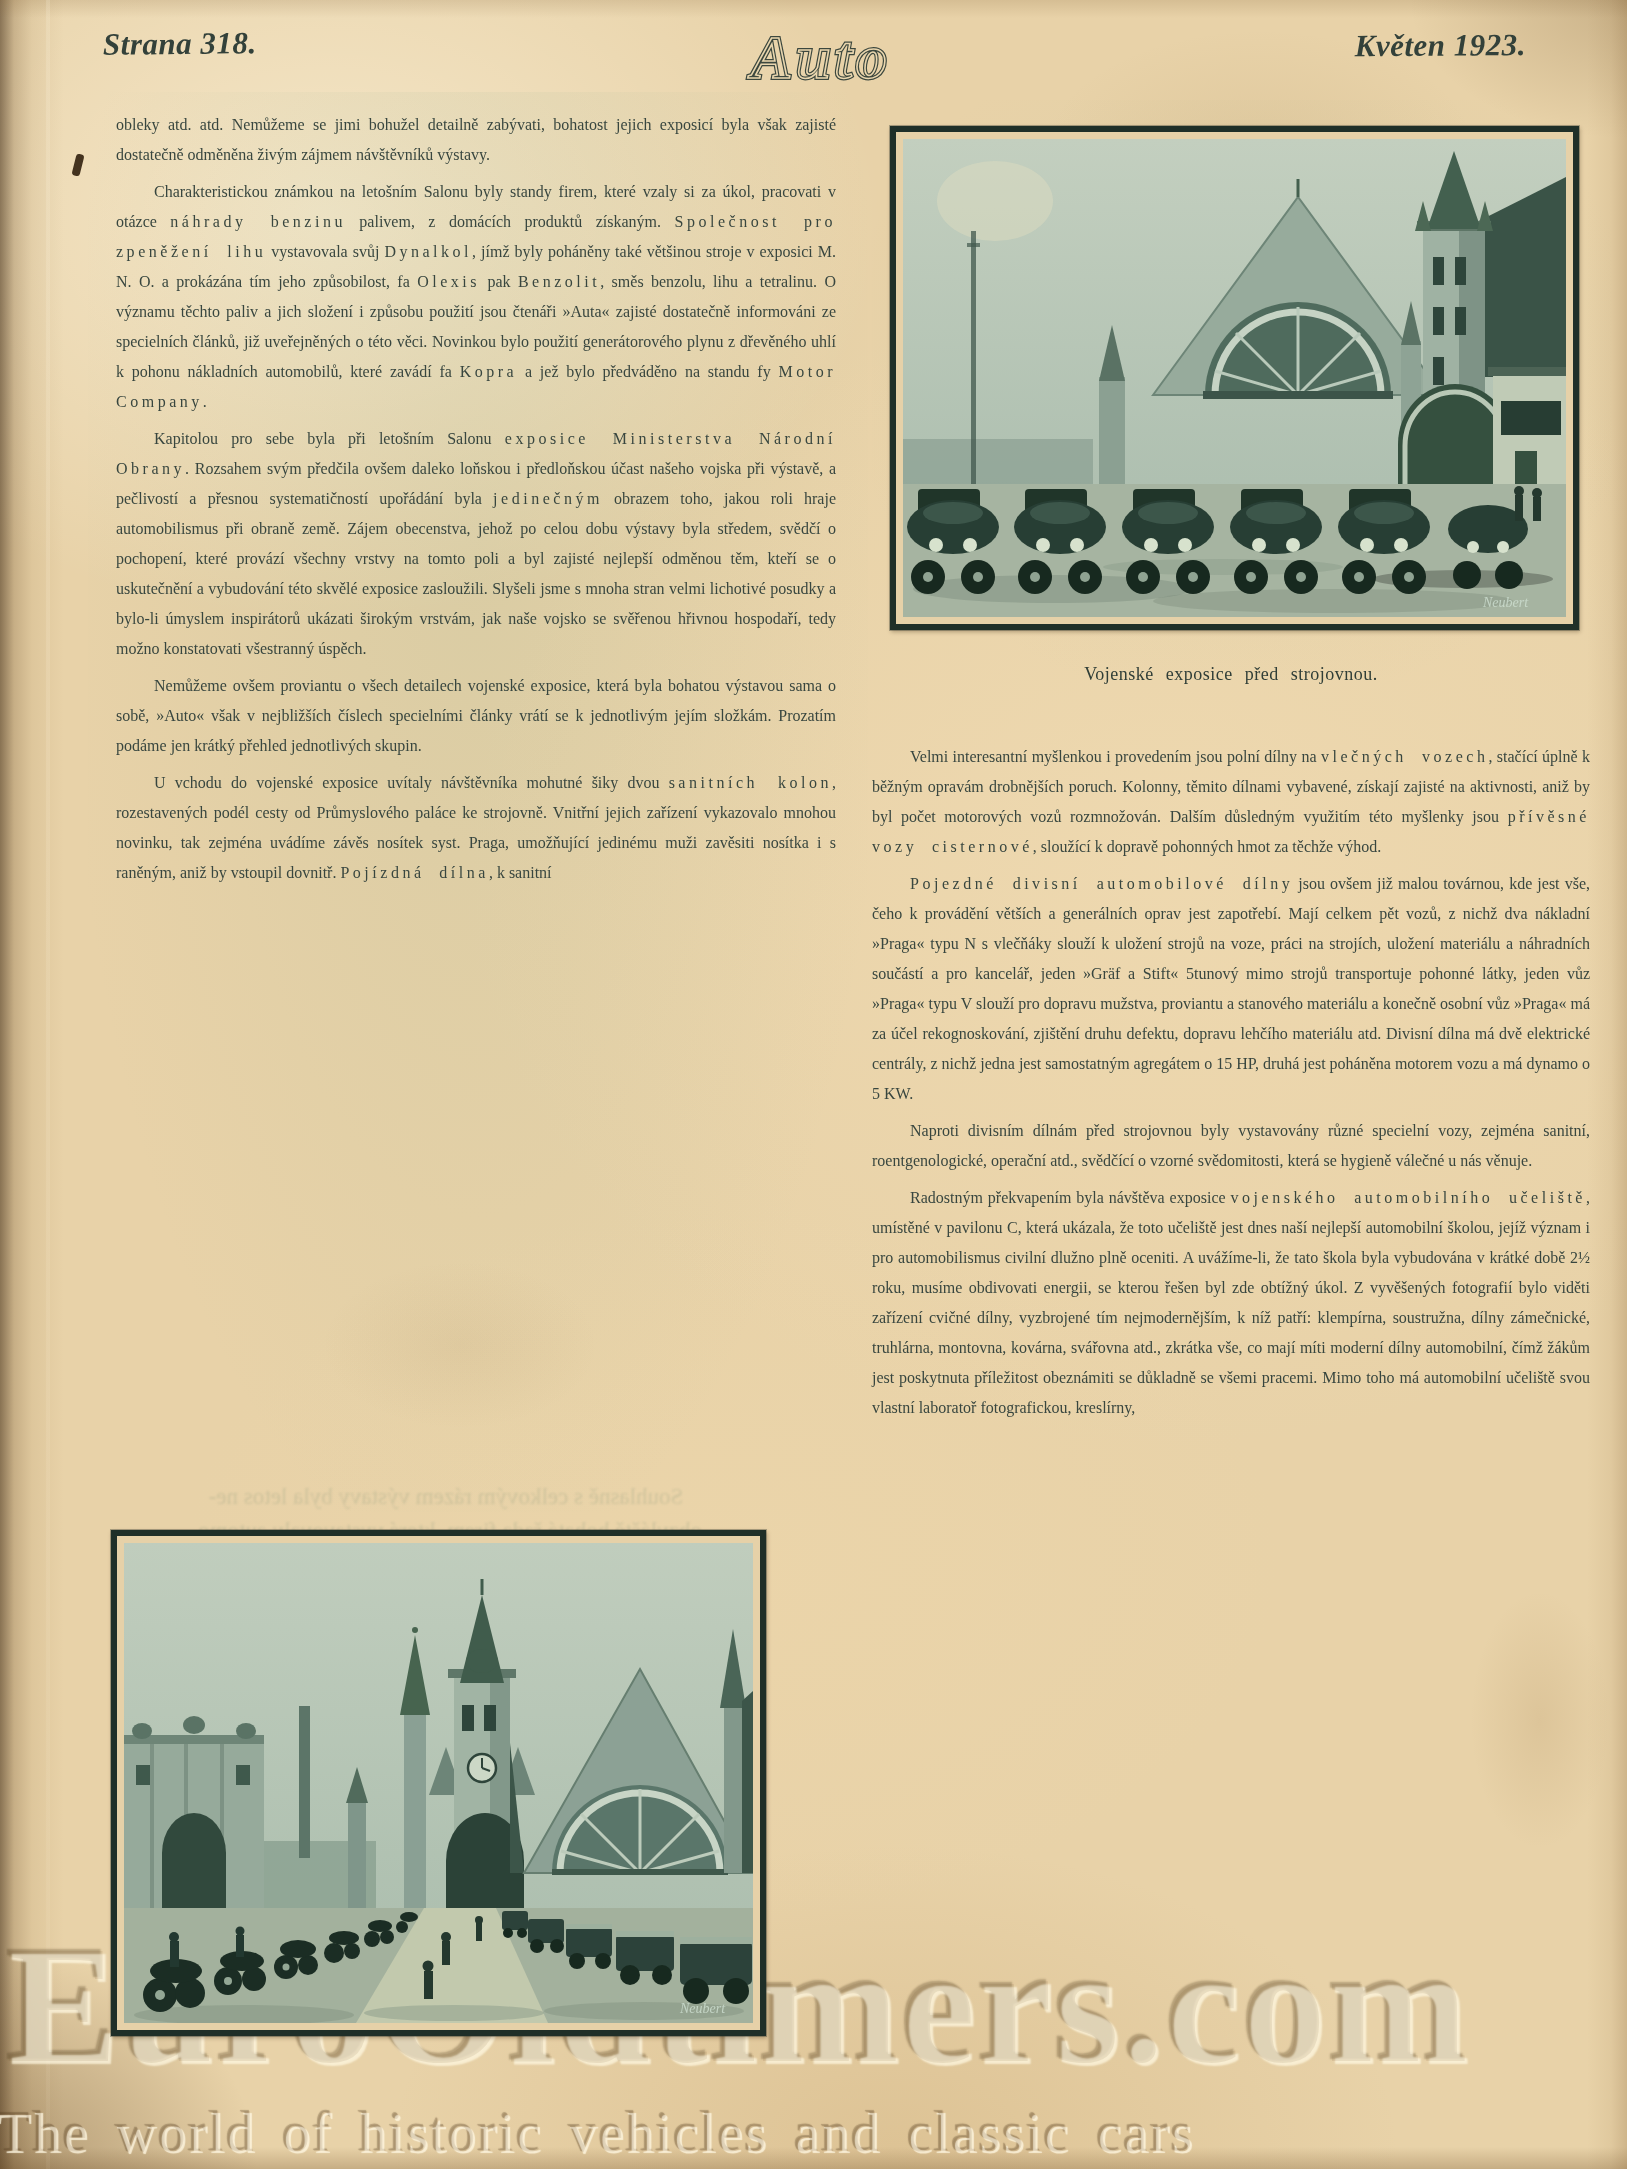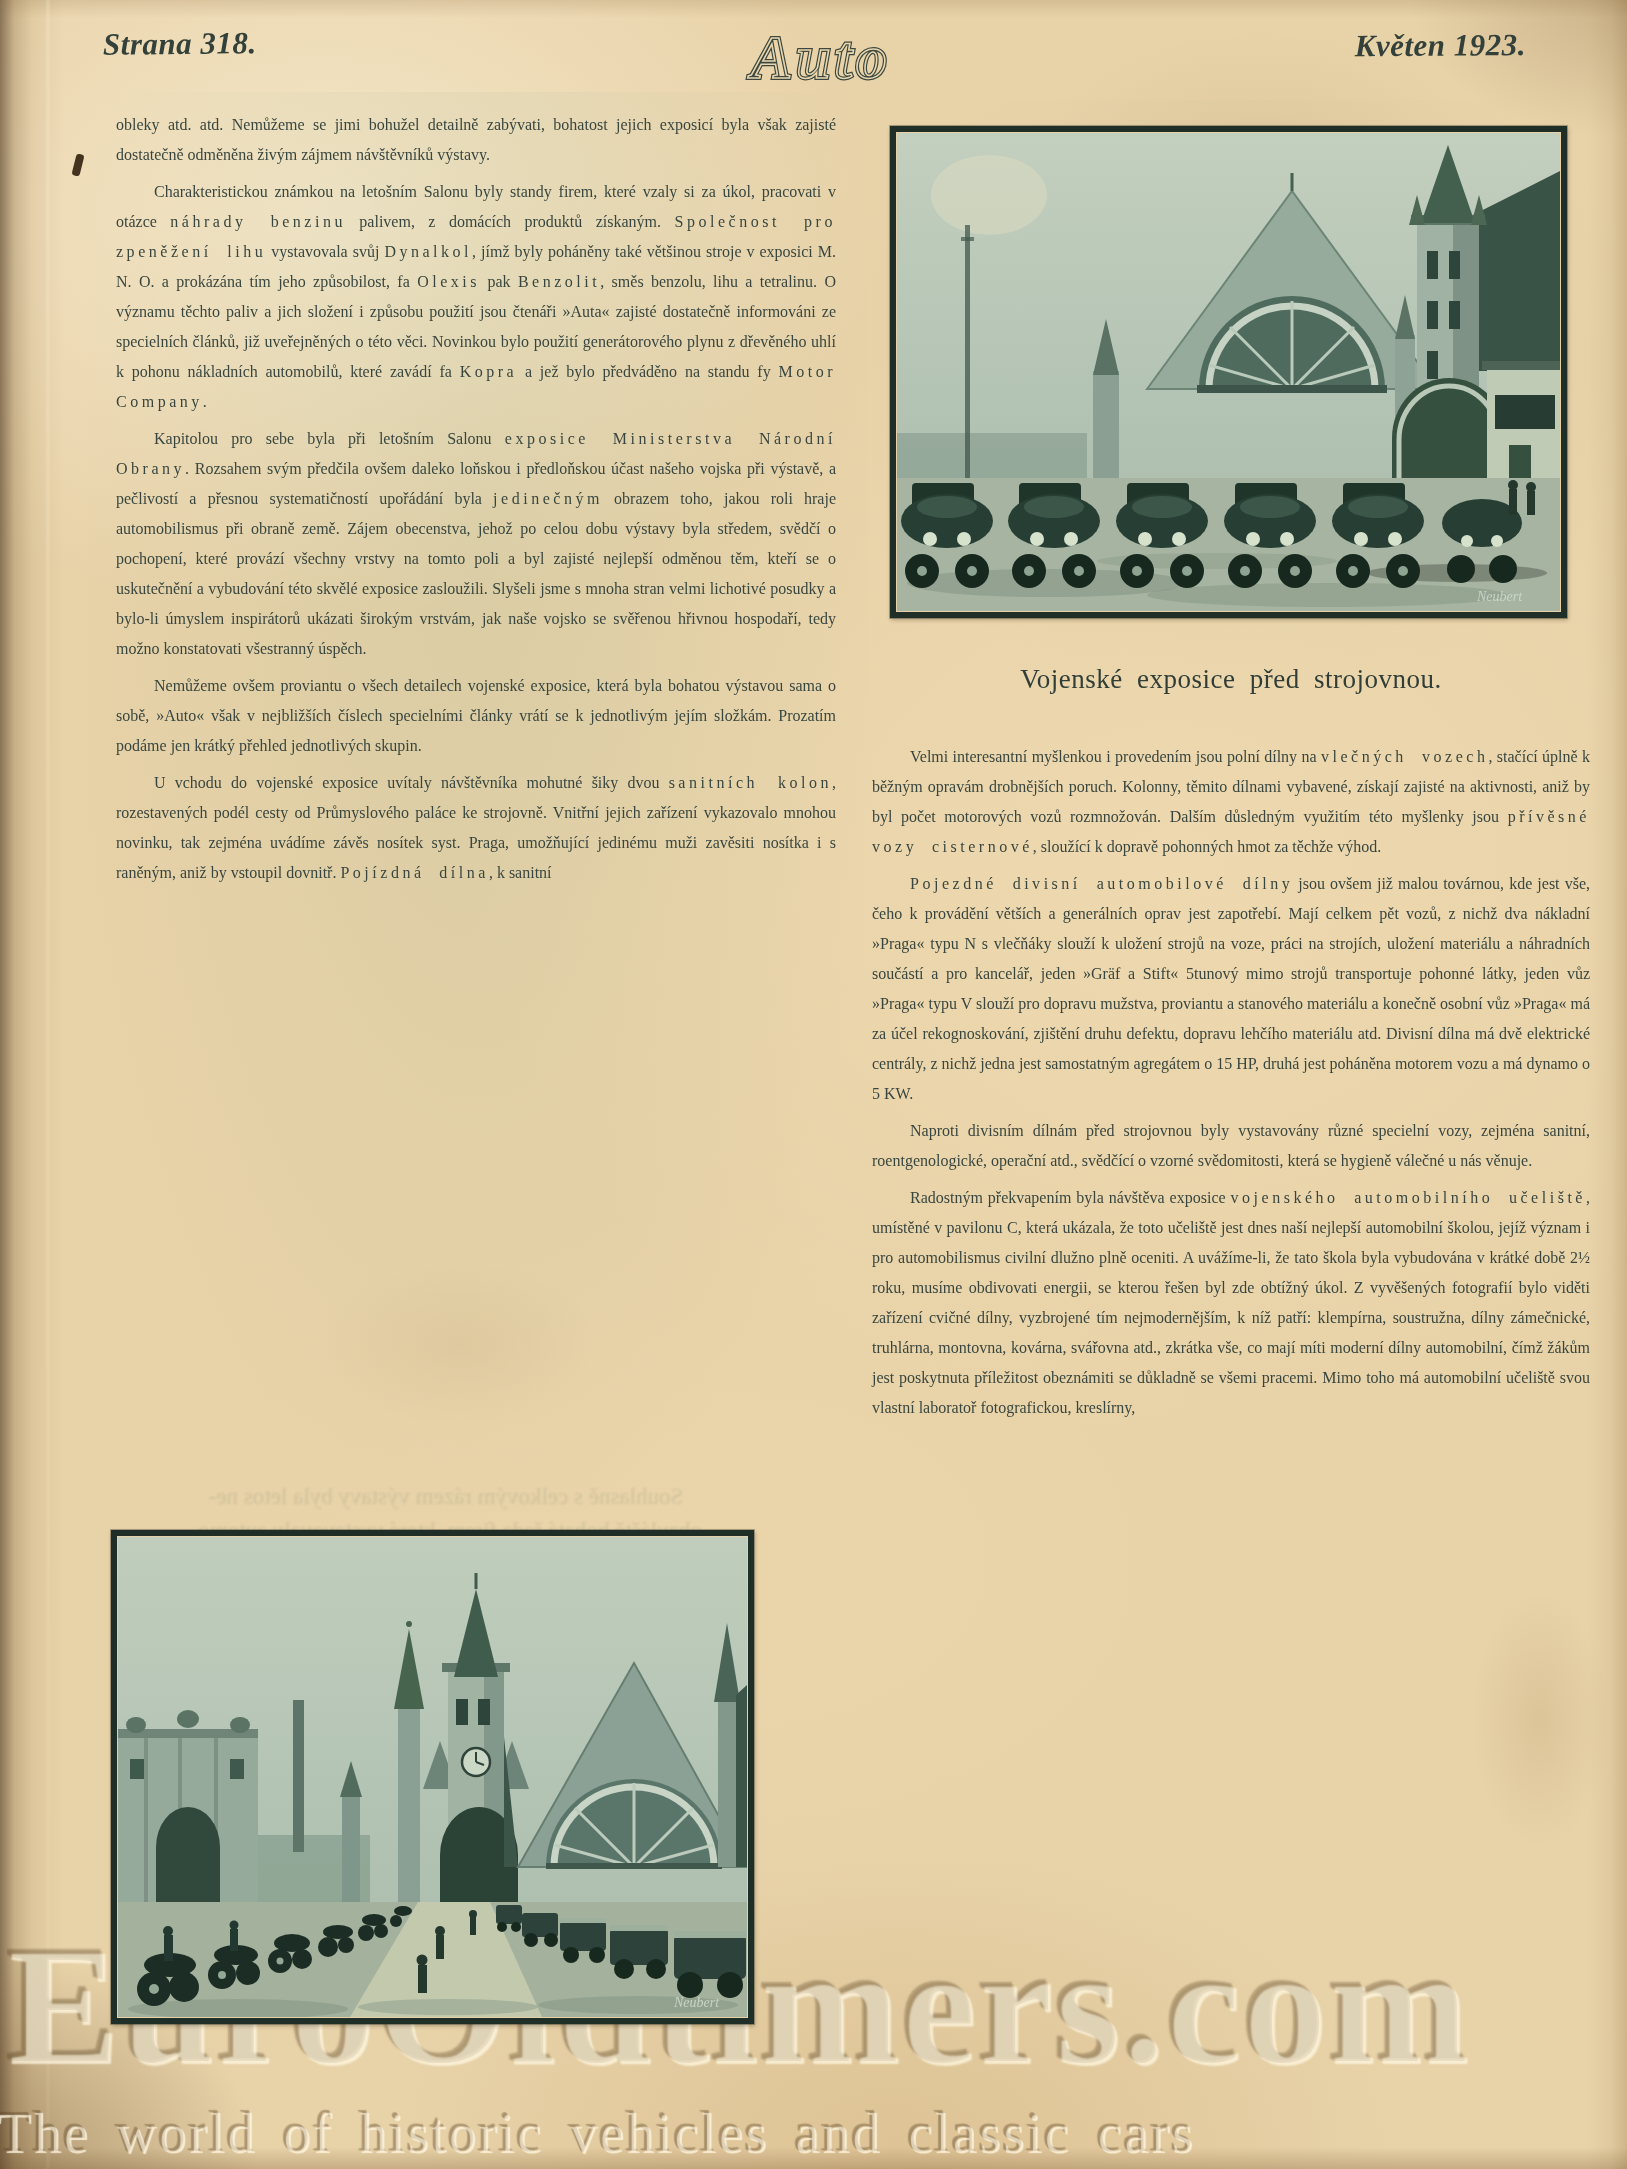--- a/index.html
+++ b/index.html
@@ -51,28 +51,28 @@
   .logo-t{font-family:"Liberation Serif","DejaVu Serif",serif;font-style:italic;font-weight:bold;
     letter-spacing:4px;}
   
   .col{position:absolute;font-size:16px;line-height:30px;color:#38463f;text-align:justify;}
   .col-left{left:116px;top:110px;width:720px;}
   .col-right{left:872px;top:742px;width:718px;}
   .para{margin:0 0 7px 0;}
   .para.indent{text-indent:38px;}
   .sp{letter-spacing:0.22em;word-spacing:0.45em;}
   
-  .photo-frame{position:absolute;border:6px solid #1f2f28;background:#e6d1a8;padding:1px;
+  .photo-frame{position:absolute;border:6px solid #1f2f28;background:#e6d1a8;padding:7px;
     box-shadow:0 0 0 1px rgba(45,55,45,0.35), 1px 2px 4px rgba(70,48,22,0.35);}
   .photo-frame .photo{position:relative;width:100%;height:100%;overflow:hidden;background:#b3c3b6;
     box-shadow:inset 0 0 0 1px rgba(30,45,38,0.55), inset 0 0 28px rgba(25,40,33,0.35);}
   .photo-top{left:890px;top:126px;width:663px;height:478px;}
   .photo-bottom{left:111px;top:1530px;width:629px;height:480px;}
   .photo svg{display:block;width:100%;height:100%;}
-  .caption{position:absolute;font-size:27px;color:#303e37;text-align:center;
+  .caption{position:absolute;font-size:18px;color:#303e37;text-align:center;
     word-spacing:7px;letter-spacing:0.5px;}
   .caption-top{left:872px;top:664px;width:718px;}
   .caption-bottom{left:111px;top:2066px;width:663px;}
   
   .bleed{position:absolute;transform:scaleX(-1);color:rgba(70,110,90,0.15);
     filter:blur(1.1px);font-size:25px;line-height:33px;text-align:center;overflow:hidden;
     font-family:"Liberation Serif","DejaVu Serif",serif;}
   .bleed-topright{left:885px;top:540px;width:695px;height:122px;}
   .bleed-midleft{left:112px;top:1480px;width:668px;height:70px;font-size:23px;line-height:34px;}
   

